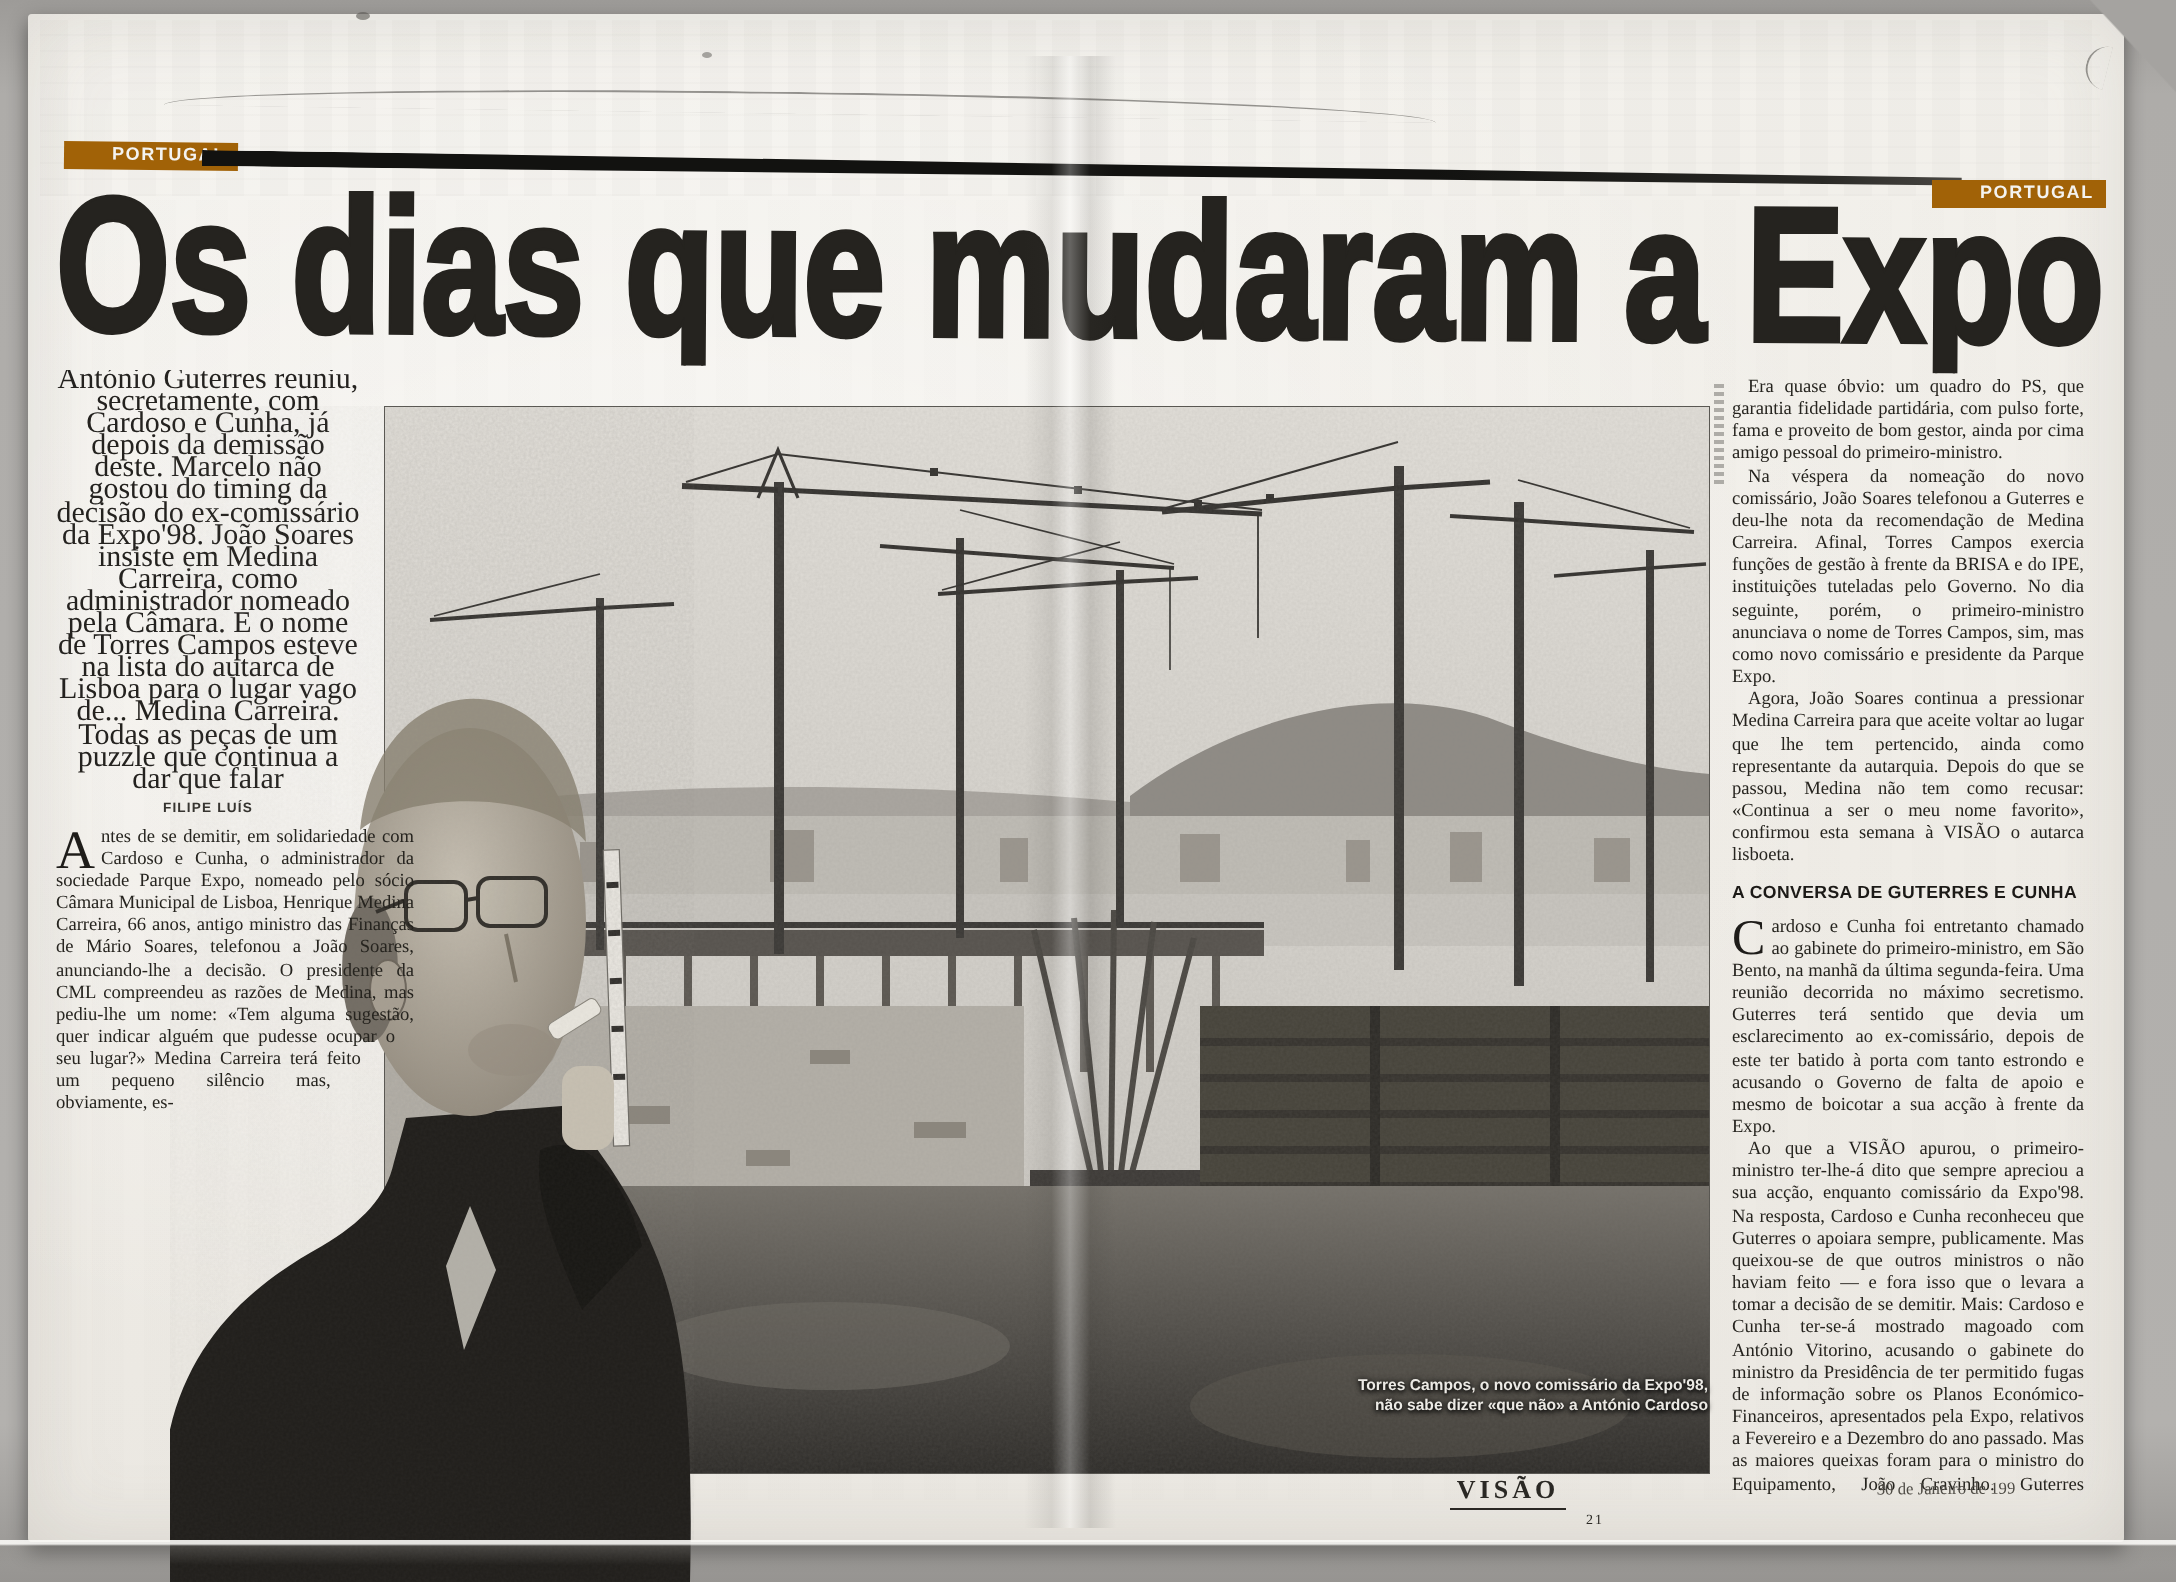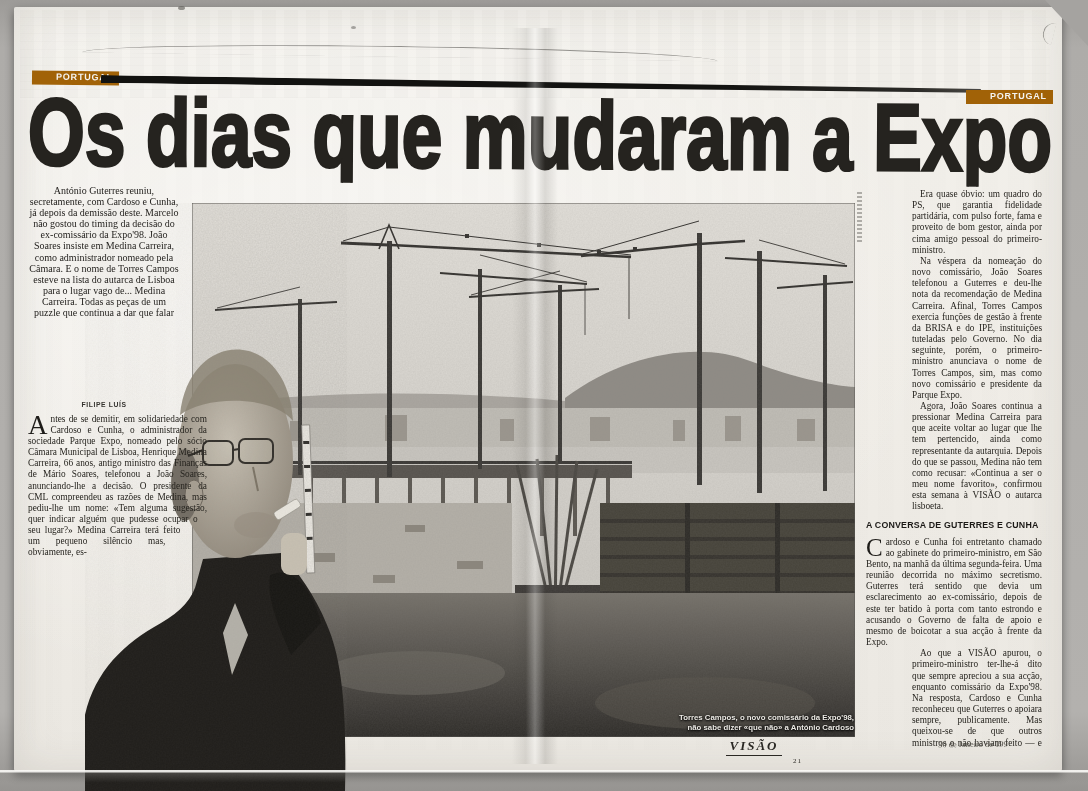--- a/index.html
+++ b/index.html
@@ -58,21 +58,21 @@
   .rule{
     position:absolute;left:101px;top:75px;width:880px;height:8px;
     background:linear-gradient(90deg,#121210 0 70%,#2a2926 92%,#4a4844 100%);
     clip-path:polygon(0 0,100% 30%,100% 78%,0 100%);
     transform:rotate(.75deg);transform-origin:left center;
   }
   .headline{position:absolute;left:26px;top:88px;width:1034px;height:96px;transform:rotate(.35deg);}
   
   .lede{
     position:absolute;left:28px;top:185px;width:152px;height:212px;overflow:hidden;
-    font-size:10px;line-height:11.1px;text-align:center;color:#24221f;
+    font-size:15px;line-height:11.1px;text-align:center;color:#24221f;
   }
   .byline{
     position:absolute;left:28px;top:401px;width:152px;text-align:center;
     font-family:"Liberation Sans",sans-serif;font-weight:bold;font-size:6.8px;
     letter-spacing:.6px;color:#33312d;
   }
   
   .leftcol{
     position:absolute;left:28px;top:414px;width:179px;height:216px;overflow:hidden;
     font-size:9.3px;line-height:11.1px;text-align:justify;color:#26241f;
@@ -88,44 +88,44 @@
   }
   .dropcap2{
     float:left;font-size:25px;line-height:20px;padding:1px 3px 0 0;color:#1e1c19;
   }
   
   .rightcol{
     position:absolute;left:866px;top:189px;width:176px;height:558px;overflow:hidden;
     font-size:9.3px;line-height:11.15px;text-align:justify;color:#26241f;
   }
   .rightcol p{margin:0;}
-  .rightcol p.indent{text-indent:8px;margin-left:46px;}
+  .rightcol p.indent{text-indent:8px;}
   .rightcol h3{
     margin:7px 0 6px 0;
     font-family:"Liberation Sans",sans-serif;font-size:8.8px;letter-spacing:.2px;color:#1c1a17;
   }
   
   .photo-wrap{position:absolute;left:85px;top:203px;width:775px;height:588px;}
   .caption{
     position:absolute;left:648px;top:688px;width:206px;text-align:right;z-index:20;
     font-family:"Liberation Sans",sans-serif;font-weight:bold;font-size:7.8px;line-height:10px;
-    color:#eceae5;text-shadow:0 1px 2px rgba(0,0,0,.95),0 0 3px rgba(0,0,0,.8);margin-top:25px;
+    color:#eceae5;text-shadow:0 1px 2px rgba(0,0,0,.95),0 0 3px rgba(0,0,0,.8);
   }
   .photo-credit{
     position:absolute;left:857px;top:190px;width:5px;height:52px;z-index:20;
     background:repeating-linear-gradient(0deg,#8a8883 0 2px,transparent 2px 4px);
     opacity:.65;
   }
   
   .visao{
     position:absolute;left:706px;top:736px;width:96px;text-align:center;color:#2a2824;
   }
   .visao .logo{
     font-family:"Liberation Serif",serif;font-weight:bold;font-size:13px;letter-spacing:2px;
-    border-bottom:1.4px solid #2a2824;display:inline-block;padding:0 3px 1px 3px;font-style:italic;
+    border-bottom:1.4px solid #2a2824;display:inline-block;padding:0 3px 1px 3px;
   }
   .visao .pnum{display:block;font-size:7px;margin-top:1px;letter-spacing:1px;text-align:right;}
   .dateline{
     position:absolute;left:900px;top:740px;width:146px;text-align:center;
     font-size:8.4px;color:#4e4b45;transform:rotate(-.4deg);
   }
   .bottom-edge{
     position:absolute;left:0;top:770px;width:1088px;height:21px;pointer-events:none;
     background:linear-gradient(180deg,rgba(250,249,246,.9) 0 2px, rgba(140,138,134,.35) 3px, rgba(0,0,0,0) 60%);
   }

